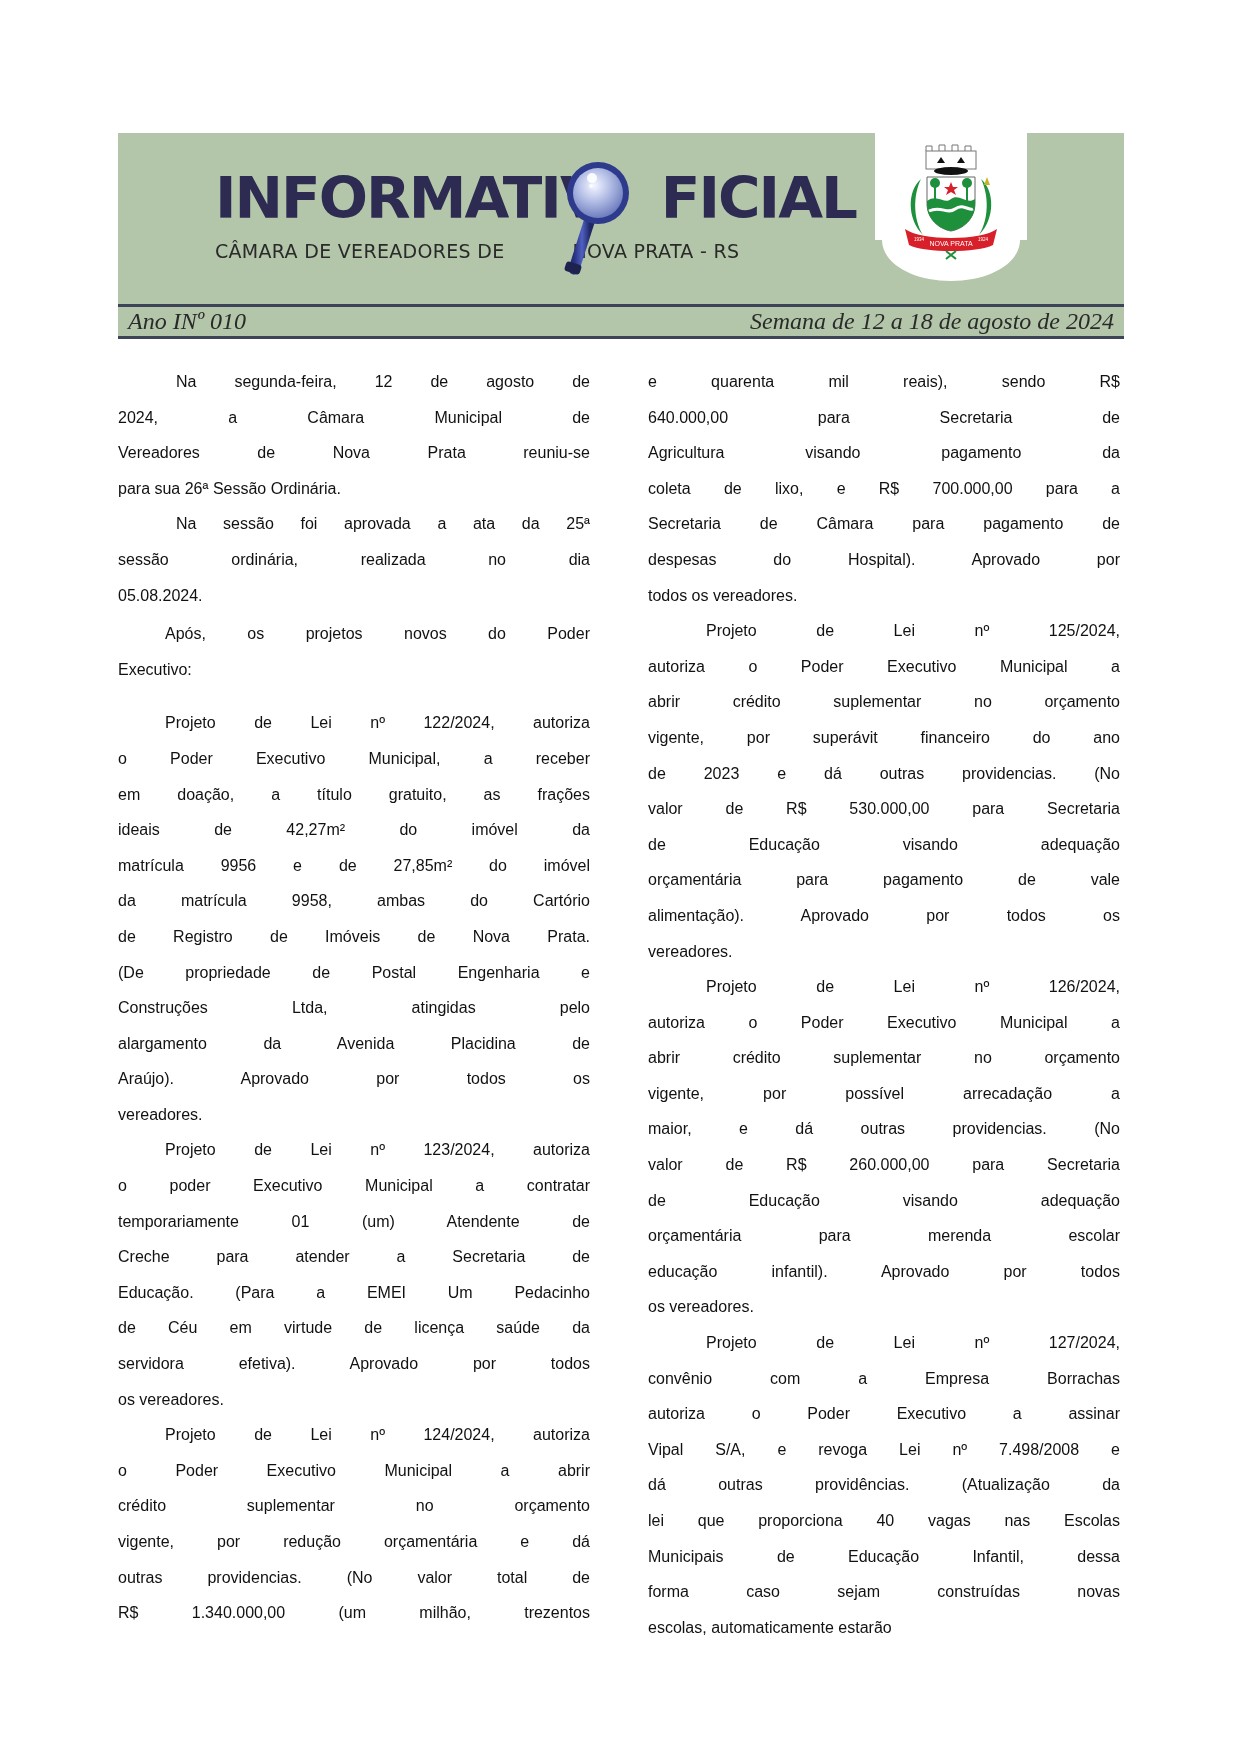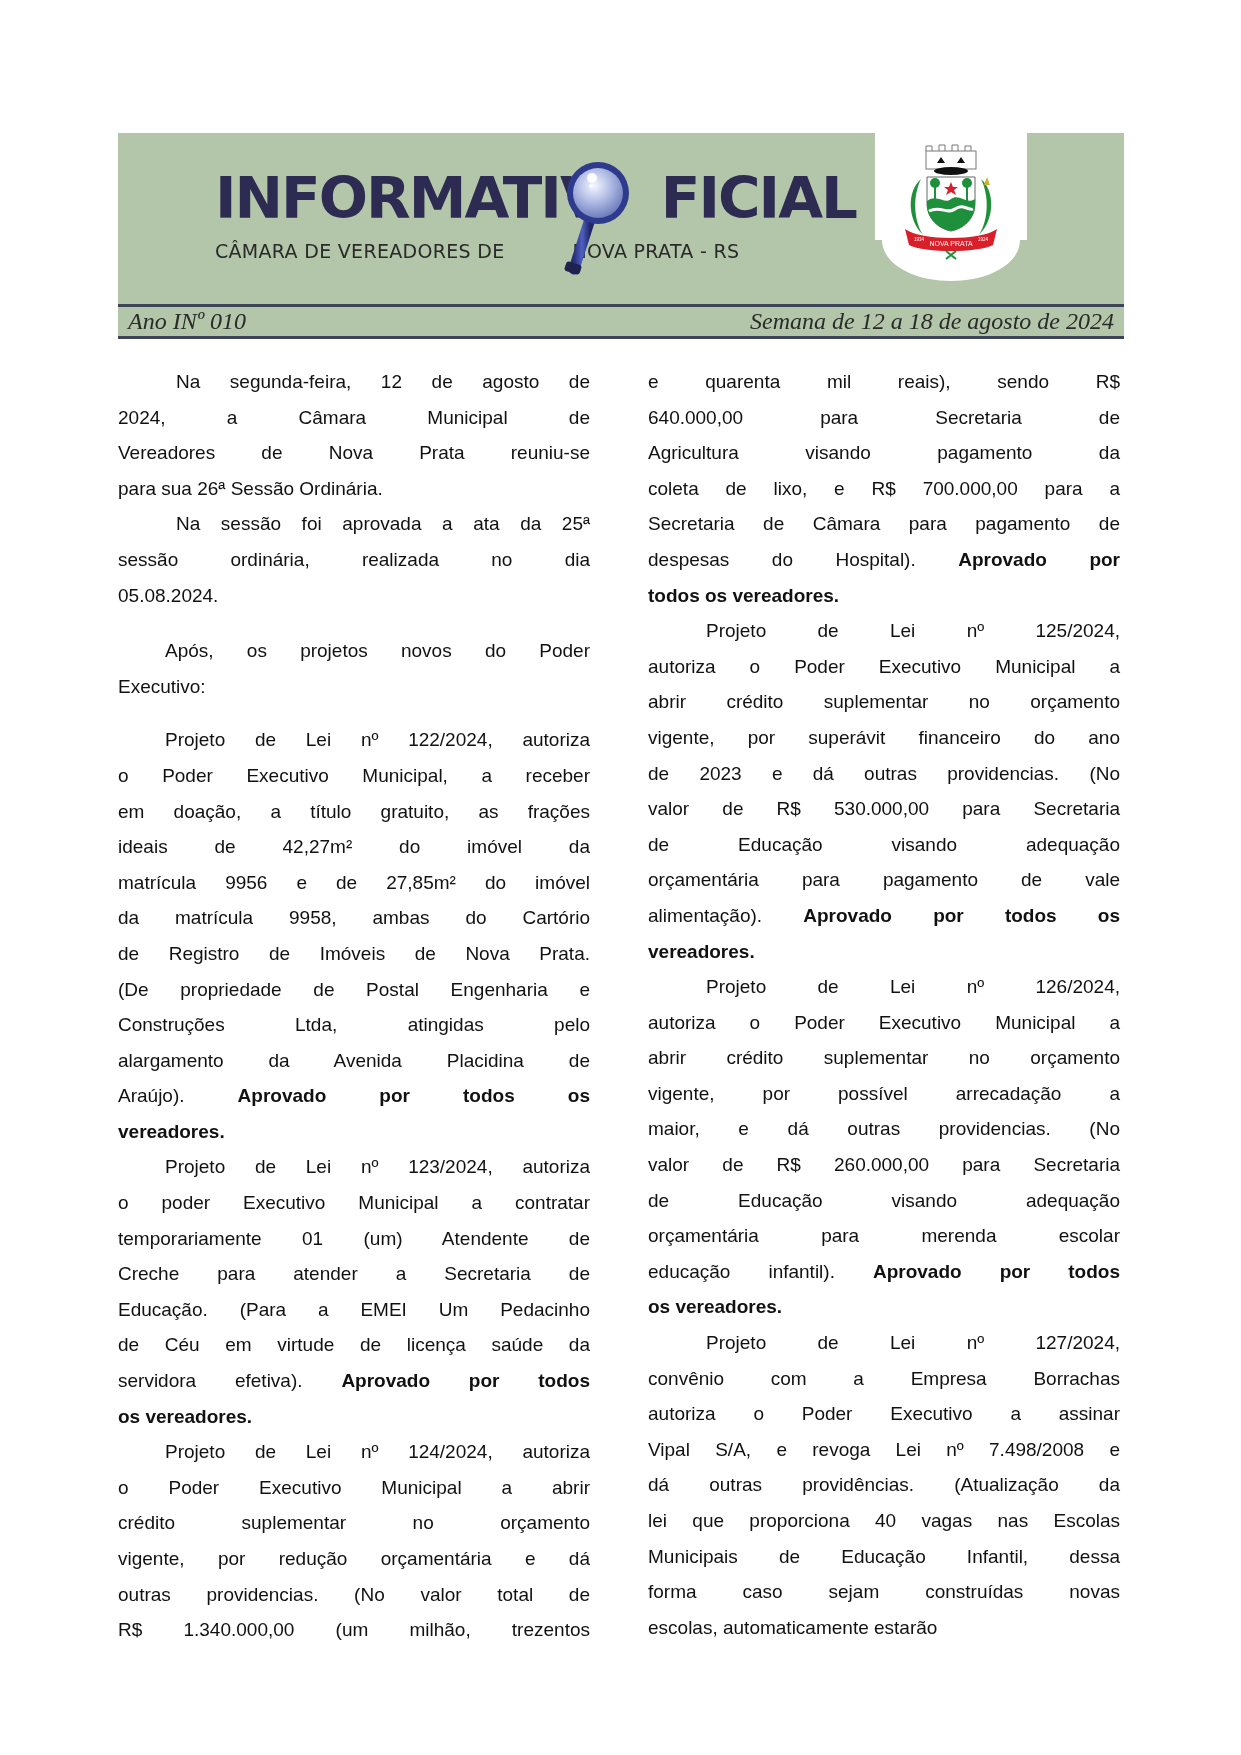--- a/index.html
+++ b/index.html
@@ -15,29 +15,29 @@
   .title-sub .part-b { margin-left: 68px; }
 
   .magnifier { position: absolute; left: 422px; top: 22px; width: 110px; height: 125px; }
 
   .crest { position: absolute; left: 757px; top: 0; width: 152px; height: 148px; }
 
   .meta-left { position: absolute; left: 10px; top: 176px; font-family: "Liberation Serif", serif; font-style: italic; font-size: 24px; color: #2a2a2a; line-height: 1; white-space: nowrap; }
   .meta-left .num { }
   .meta-right { position: absolute; right: 10px; top: 176px; font-family: Liberation Serif, serif; font-style: italic; font-size: 24px; color: #2a2a2a; line-height: 1; white-space: nowrap; }
 
-  .col { position: absolute; width: 472px; font-family: "Liberation Sans", sans-serif; font-size: 19px; line-height: 35.6px; color: #111; }
+  .col { position: absolute; width: 472px; font-family: "Liberation Sans", sans-serif; font-size: 16px; line-height: 35.6px; color: #111; }
   .col.left { left: 118px; top: 364px; }
   .col.right { left: 648px; top: 364px; }
   .line { display: block; height: 35.6px; white-space: nowrap; text-align: justify; text-align-last: justify; overflow: visible; }
   .line.last { text-align-last: left; }
   .line.indent { padding-left: 58px; }
   .line.indent-s { padding-left: 47px; }
   .gap { display: block; height: 18px; }
-  b { font-weight: bold; }
+  b { font-weight: normal; }
 </style>
 </head>
 <body>
 
 <div class="banner">
   <div class="title-main">
     <span>INFORMATIV</span><span class="part-b">FICIAL</span>
   </div>
   <div class="title-sub">
     <span>CÂMARA DE VEREADORES DE</span><span class="part-b">NOVA PRATA - RS</span>
@@ -102,21 +102,21 @@
     <span class="line indent">Na segunda-feira, 12 de agosto de</span>
     <span class="line">2024, a Câmara Municipal de</span>
     <span class="line">Vereadores de Nova Prata reuniu-se</span>
     <span class="line last">para sua 26ª Sessão Ordinária.</span>
   </div>
   <div>
     <span class="line indent">Na sessão foi aprovada a ata da 25ª</span>
     <span class="line">sessão ordinária, realizada no dia</span>
     <span class="line last">05.08.2024.</span>
   </div>
-  <div style="margin-top:20px">
+  <div style="margin-top:3px">
     <span class="line indent-s">Após, os projetos novos do Poder</span>
     <span class="line last">Executivo:</span>
   </div>
   <span class="gap"></span>
   <div>
     <span class="line indent-s">Projeto de Lei nº 122/2024, autoriza</span>
     <span class="line">o Poder Executivo Municipal, a receber</span>
     <span class="line">em doação, a título gratuito, as frações</span>
     <span class="line">ideais de 42,27m² do imóvel da</span>
     <span class="line">matrícula 9956 e de 27,85m² do imóvel</span>

